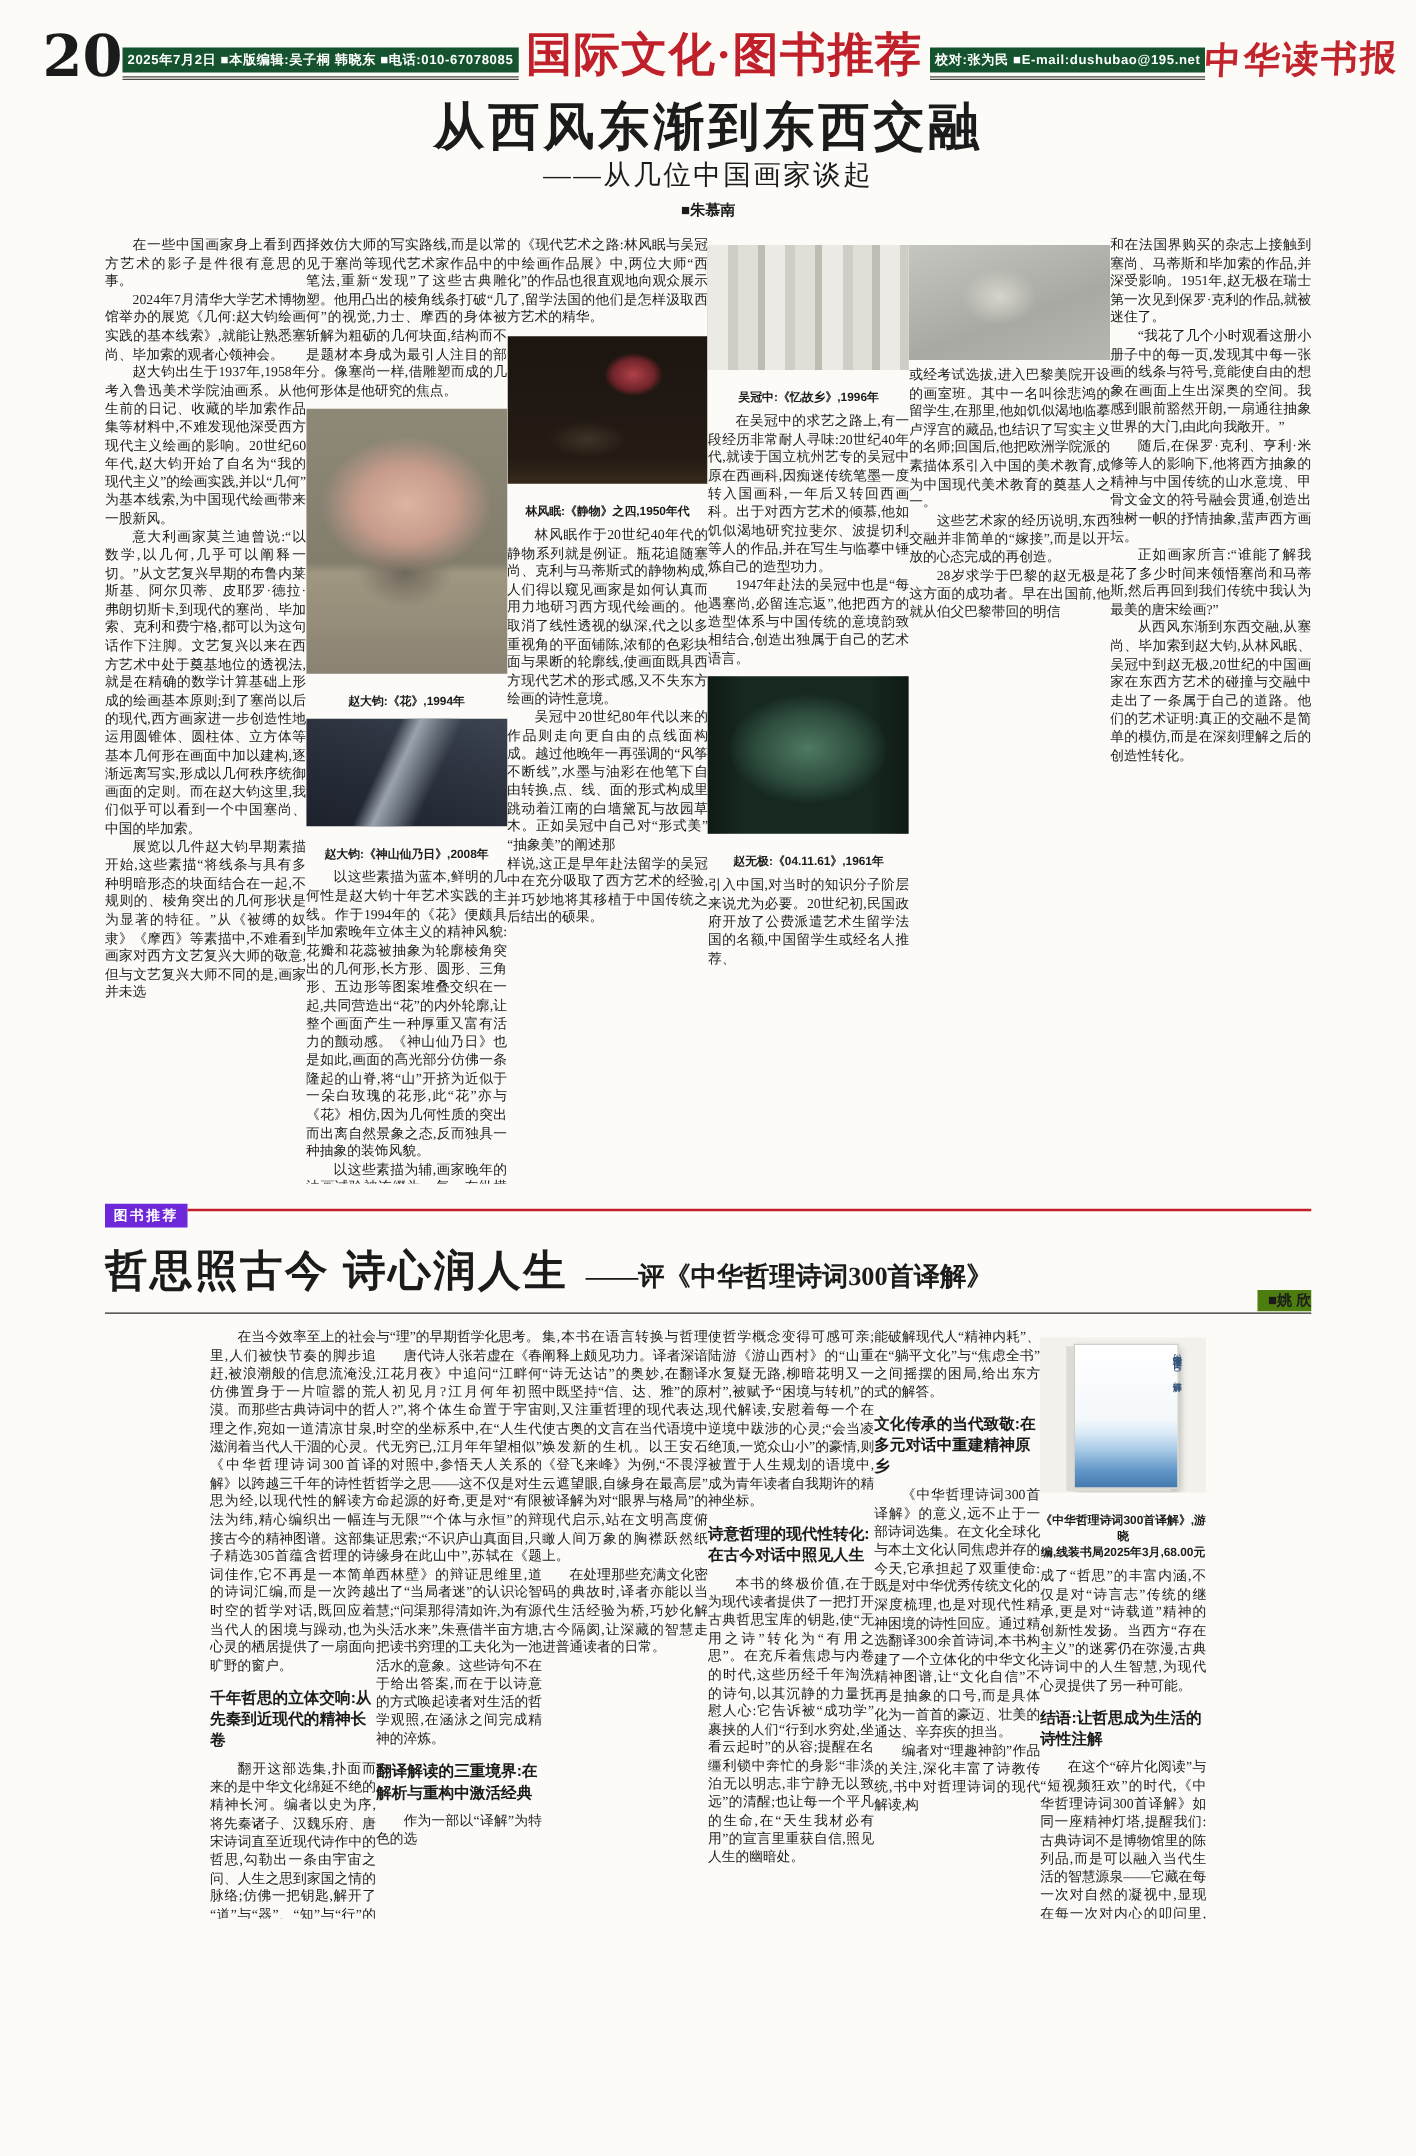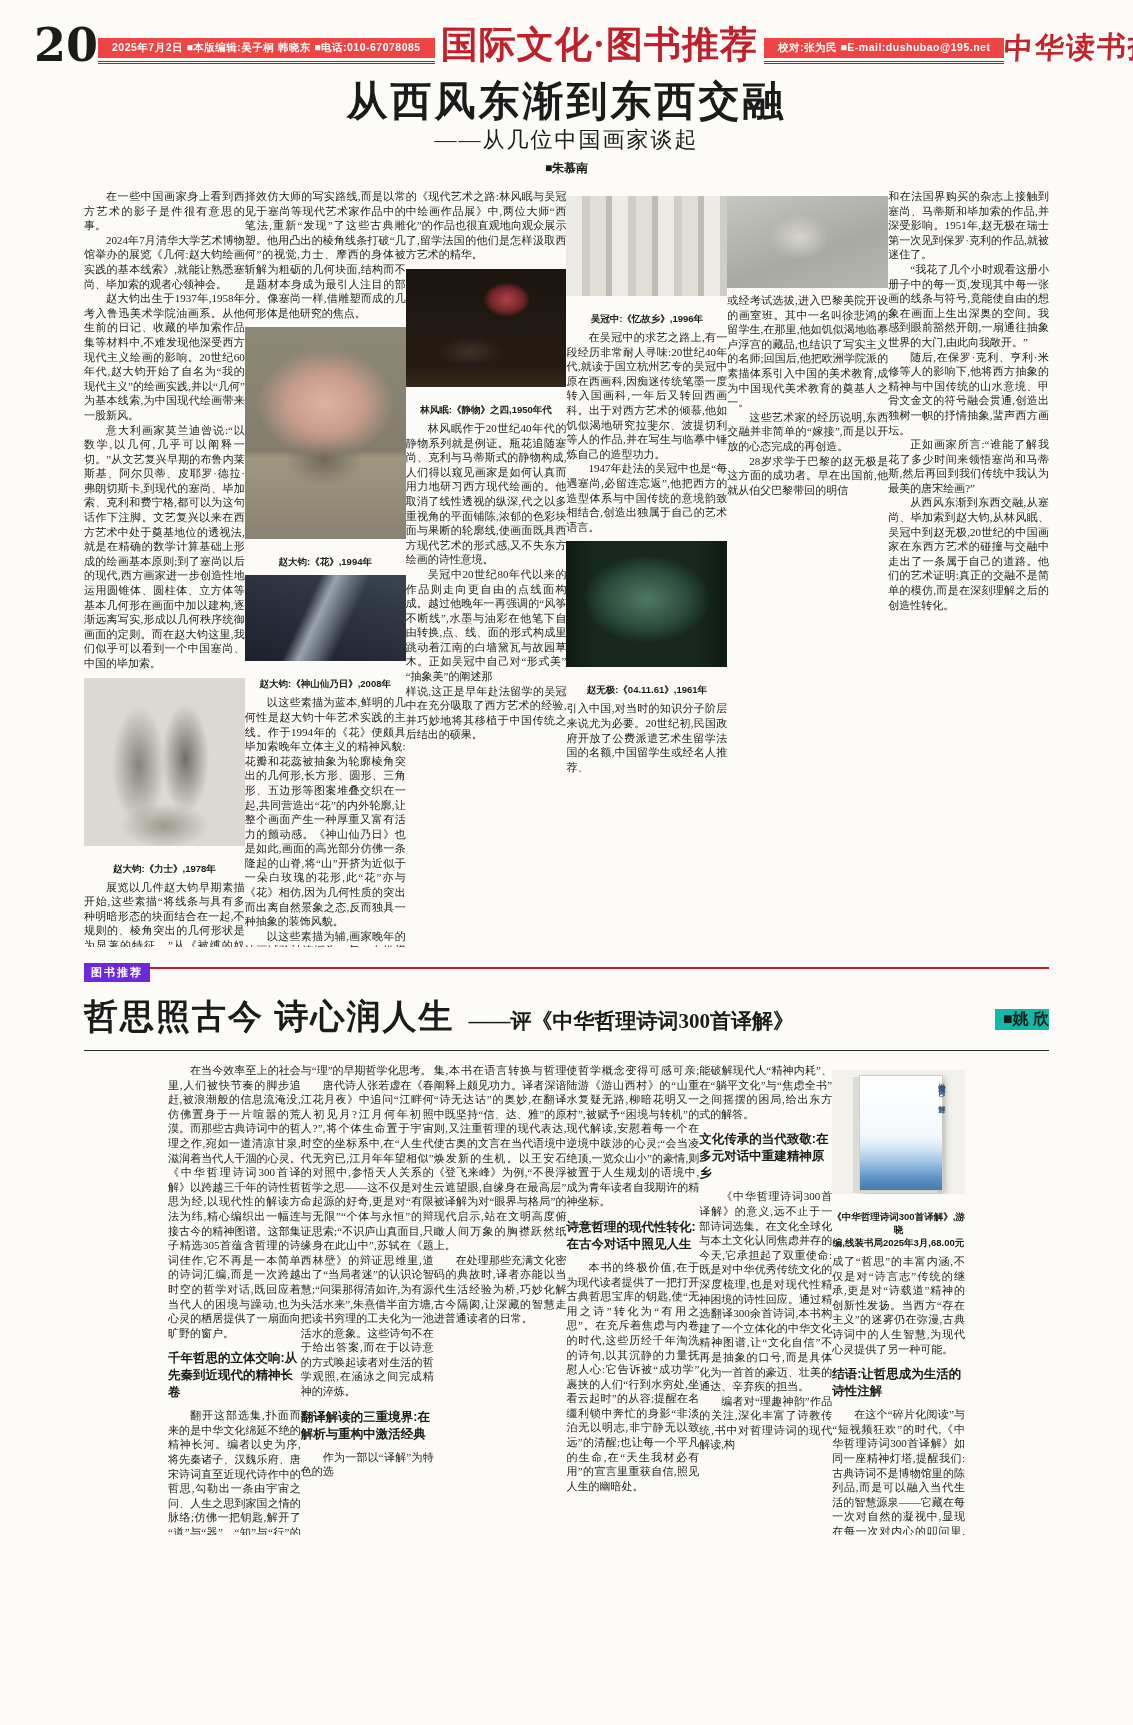--- a/index.html
+++ b/index.html
@@ -5,23 +5,23 @@
   html,body{margin:0;padding:0;background:#e9e7e1;}
   .page{
     width:1133px;height:1725px;margin:0 auto;background:#fcfbf7;
     position:relative;overflow:hidden;color:#1b1b1b;
     font-family:"Liberation Serif","DejaVu Serif",serif;
   }
   
   .hdr{display:flex;align-items:flex-end;gap:0;padding:26px 34px 0 34px;}
   .pageno{font-size:46px;font-weight:900;line-height:38px;font-family:"DejaVu Serif",serif;}
   .graybar{
-    background:#ef4444;color:#fff;font-family:"Liberation Sans","DejaVu Sans",sans-serif;
+    background:#14532d;color:#fff;font-family:"Liberation Sans","DejaVu Sans",sans-serif;
     font-size:10.5px;font-weight:700;letter-spacing:.5px;
-    padding:3px 14px;white-space:nowrap;
+    padding:3px 4px;white-space:nowrap;
   }
   .barwrap{border-bottom:3px double #4a4a46;padding-bottom:3px;}
   .bar1wrap{flex:0 0 auto;}
   .sect-title{
     color:#c0202a;font-weight:900;font-size:37px;line-height:38px;white-space:nowrap;
     letter-spacing:1px;padding:0 6px;font-family:"Liberation Serif",serif;
   }
   .masthead{
     color:#c2242c;font-weight:900;font-size:29px;line-height:34px;white-space:nowrap;
     transform:skewX(-4deg) rotate(-1deg);font-family:"DejaVu Serif",serif;letter-spacing:2px;
@@ -92,22 +92,22 @@
   .booklabel{
     background:#6d28d9;color:#fff;font-family:"Liberation Sans",sans-serif;font-weight:700;
     font-size:11px;padding:2px 7px;letter-spacing:2px;white-space:nowrap;
   }
   .redline{flex:1;height:2px;background:#c0202a;margin-top:4px;}
   .bookhead{display:flex;align-items:baseline;gap:14px;margin:12px 0 0 0;}
   .bookhead .bh1{font-size:34px;font-weight:900;letter-spacing:2px;white-space:nowrap;}
   .bookhead .bh2{font-size:21px;font-weight:700;white-space:nowrap;}
   .bookrule{border-bottom:1.5px solid #2a2a28;margin-top:10px;position:relative;}
   .bookbyl{
-    position:absolute;right:0;bottom:20px;font-family:"Liberation Sans",sans-serif;
-    font-size:16px;font-weight:700;background:#14b8a6;padding-left:8px;
+    position:absolute;right:0;bottom:1px;font-family:"Liberation Sans",sans-serif;
+    font-size:12px;font-weight:700;background:#4d7c0f;padding-left:8px;
   }
 </style>
 </head>
 <body>
 
 <div class="page">
 
   <div class="hdr">
     <div class="pageno">20</div>
     <div class="barwrap bar1wrap">
@@ -125,24 +125,20 @@
     <div class="sub">——从几位中国画家谈起</div>
     <div class="byl">■朱慕南</div>
   </div>
 
   <div class="cols top">
       <div class="col">
         <p class="para">在一些中国画家身上看到西方艺术的影子是件很有意思的事。</p>
         <p class="para">2024年7月清华大学艺术博物馆举办的展览《几何:赵大钧绘画实践的基本线索》,就能让熟悉塞尚、毕加索的观者心领神会。</p>
         <p class="para">赵大钧出生于1937年,1958年考入鲁迅美术学院油画系。从他生前的日记、收藏的毕加索作品集等材料中,不难发现他深受西方现代主义绘画的影响。20世纪60年代,赵大钧开始了自名为“我的现代主义”的绘画实践,并以“几何”为基本线索,为中国现代绘画带来一股新风。</p>
         <p class="para">意大利画家莫兰迪曾说:“以数学,以几何,几乎可以阐释一切。”从文艺复兴早期的布鲁内莱斯基、阿尔贝蒂、皮耶罗·德拉·弗朗切斯卡,到现代的塞尚、毕加索、克利和费宁格,都可以为这句话作下注脚。文艺复兴以来在西方艺术中处于奠基地位的透视法,就是在精确的数学计算基础上形成的绘画基本原则;到了塞尚以后的现代,西方画家进一步创造性地运用圆锥体、圆柱体、立方体等基本几何形在画面中加以建构,逐渐远离写实,形成以几何秩序统御画面的定则。而在赵大钧这里,我们似乎可以看到一个中国塞尚、中国的毕加索。</p>
-        <figure class="fig">
-          <div class="fig-img fig-lishi" style="height: 168px;"></div>
-          <figcaption class="figcap">赵大钧:《力士》,1978年</figcaption>
-        </figure>
         <p class="para">展览以几件赵大钧早期素描开始,这些素描“将线条与具有多种明暗形态的块面结合在一起,不规则的、棱角突出的几何形状是为显著的特征。”从《被缚的奴隶》《摩西》等素描中,不难看到画家对西方文艺复兴大师的敬意,但与文艺复兴大师不同的是,画家并未选</p>
       </div>
       <div class="col">
         <p class="para noind">择效仿大师的写实路线,而是以常见于塞尚等现代艺术家作品中的笔法,重新“发现”了这些古典雕塑。他用凸出的棱角线条打破“几何”的视觉,力士、摩西的身体被斩解为粗砺的几何块面,结构而不是题材本身成为最引人注目的部分。像塞尚一样,借雕塑而成的几何形体是他研究的焦点。</p>
         <figure class="fig">
           <div class="fig-img fig-hua" style="height: 212px;"></div>
           <figcaption class="figcap">赵大钧:《花》,1994年</figcaption>
         </figure>
         <figure class="fig">
           <div class="fig-img fig-shenshan" style="height: 86px;"></div>

